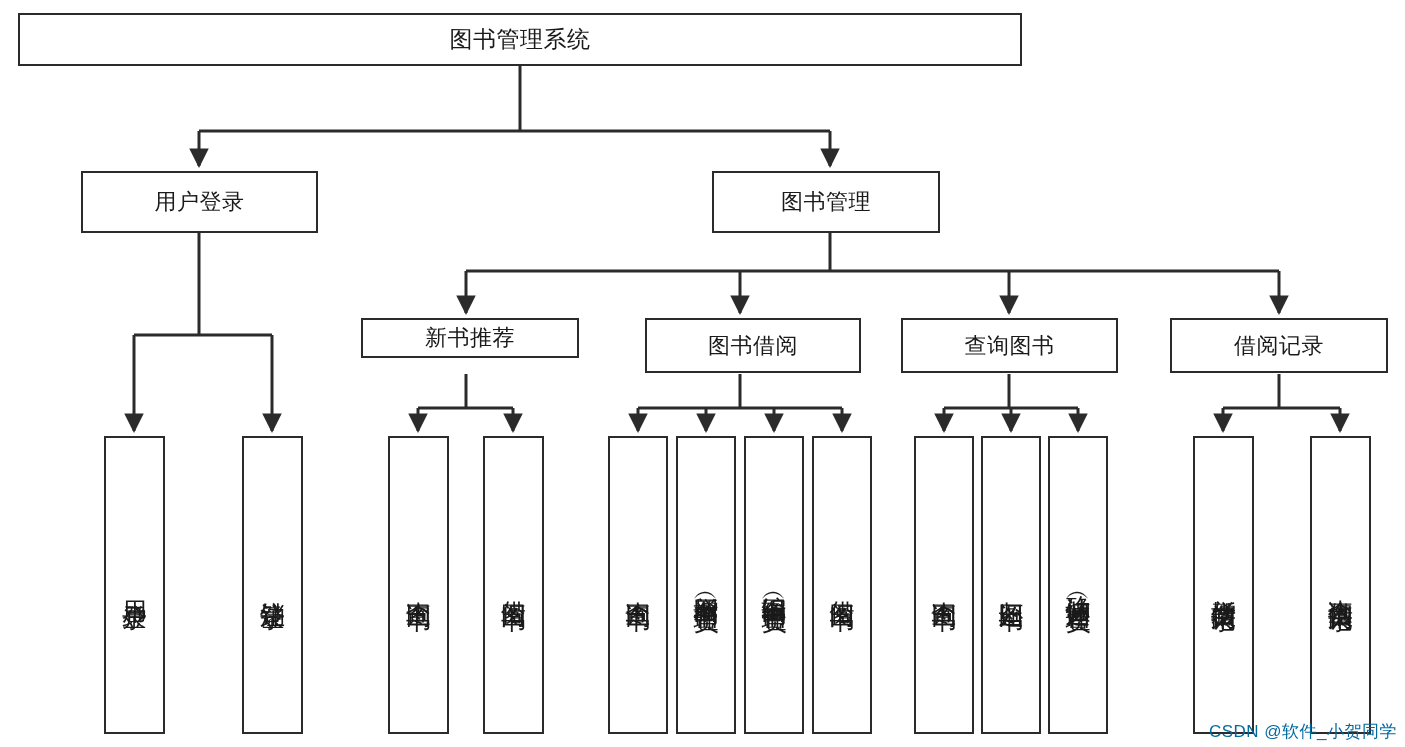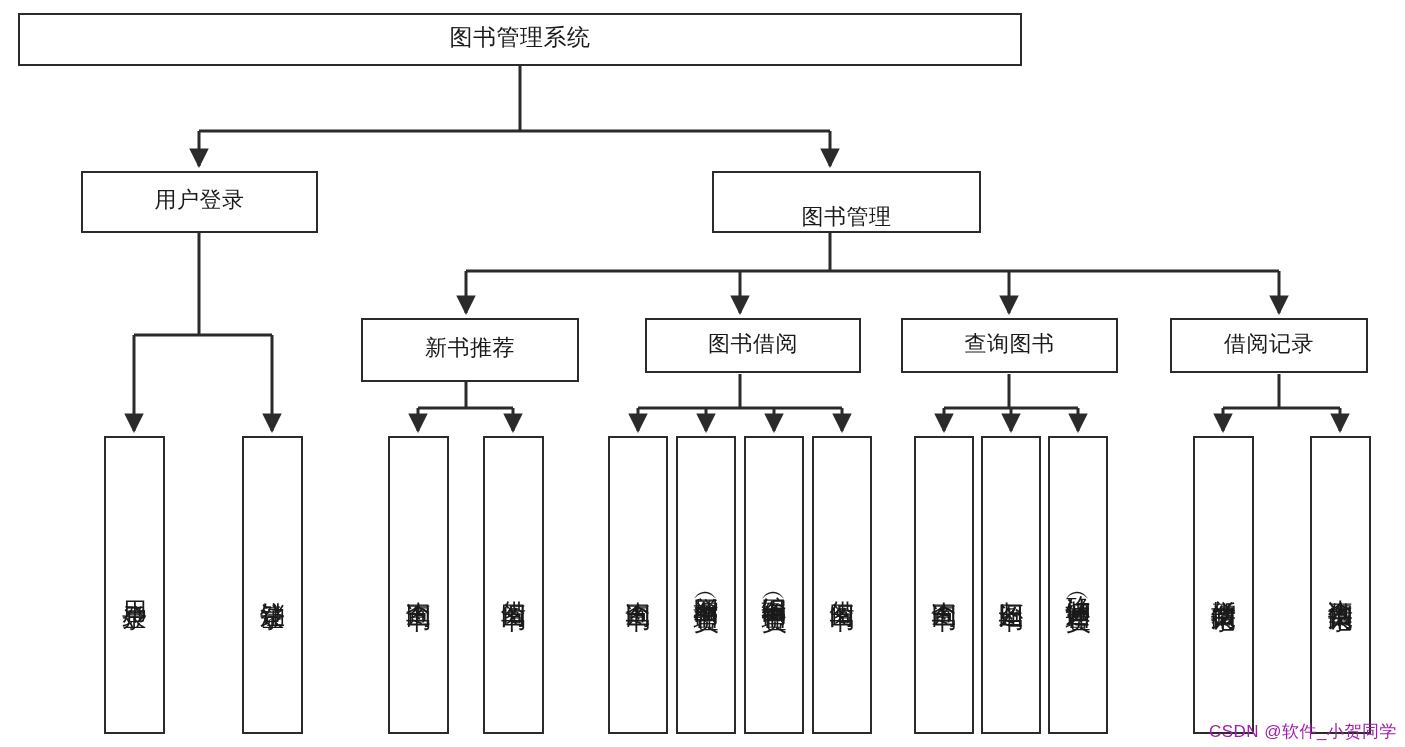--- a/index.html
+++ b/index.html
@@ -35,21 +35,20 @@
   }
   .node .label {
     display: block;
     text-align: center;
     letter-spacing: 0.5px;
   }
   .node.horiz .label {
     font-size: 22px;
     line-height: 1.15;
     white-space: nowrap;
-    font-family: Liberation Mono, monospace;
   }
   .node.vert {
     align-items: center;
     justify-content: center;
   }
   .node.vert .label {
     writing-mode: vertical-rl;
     text-orientation: upright;
     font-size: 25px;
     line-height: 1.08;
@@ -57,21 +56,21 @@
     white-space: nowrap;
   }
   .node.root .label {
     font-size: 23px;
   }
   #watermark {
     position: absolute;
     right: 8px;
     bottom: 4px;
     font-size: 17px;
-    color: #a21caf;
+    color: #0369a1;
     letter-spacing: 0.5px;
     white-space: nowrap;
   }
 </style>
 </head>
 <body>
 
 <div id="canvas">
 
   <svg id="edges" viewBox="0 0 1405 747" width="1405" height="747">
@@ -125,37 +124,37 @@
   </svg>
 
   <div class="node horiz root" style="left:18px; top:13px; width:1004px; height:53px;">
     <span class="label">图书管理系统</span>
   </div>
 
   <div class="node horiz" style="left:81px; top:171px; width:237px; height:62px;">
     <span class="label">用户登录</span>
   </div>
 
-  <div class="node horiz" style="left:712px; top:171px; width:269px; height:62px;align-items:flex-end;">
+  <div class="node horiz" style="left:712px; top:171px; width:228px; height:62px;">
     <span class="label">图书管理</span>
   </div>
 
-  <div class="node horiz" style="left:361px; top:318px; width:218px; height:64px;justify-content:center;">
+  <div class="node horiz" style="left:361px; top:318px; width:218px; height:40px;justify-content:center;">
     <span class="label">新书推荐</span>
   </div>
 
   <div class="node horiz" style="left:645px; top:318px; width:216px; height:55px;">
     <span class="label">图书借阅</span>
   </div>
 
   <div class="node horiz" style="left:901px; top:318px; width:217px; height:55px;">
     <span class="label">查询图书</span>
   </div>
 
-  <div class="node horiz" style="left:1170px; top:318px; width:198px; height:55px;">
+  <div class="node horiz" style="left:1170px; top:318px; width:218px; height:55px;">
     <span class="label">借阅记录</span>
   </div>
 
   <div class="node vert" style="left:104px; top:436px; width:61px; height:298px;">
     <span class="label">用户登录</span>
   </div>
 
   <div class="node vert" style="left:242px; top:436px; width:61px; height:298px;">
     <span class="label">注销登录</span>
   </div>

